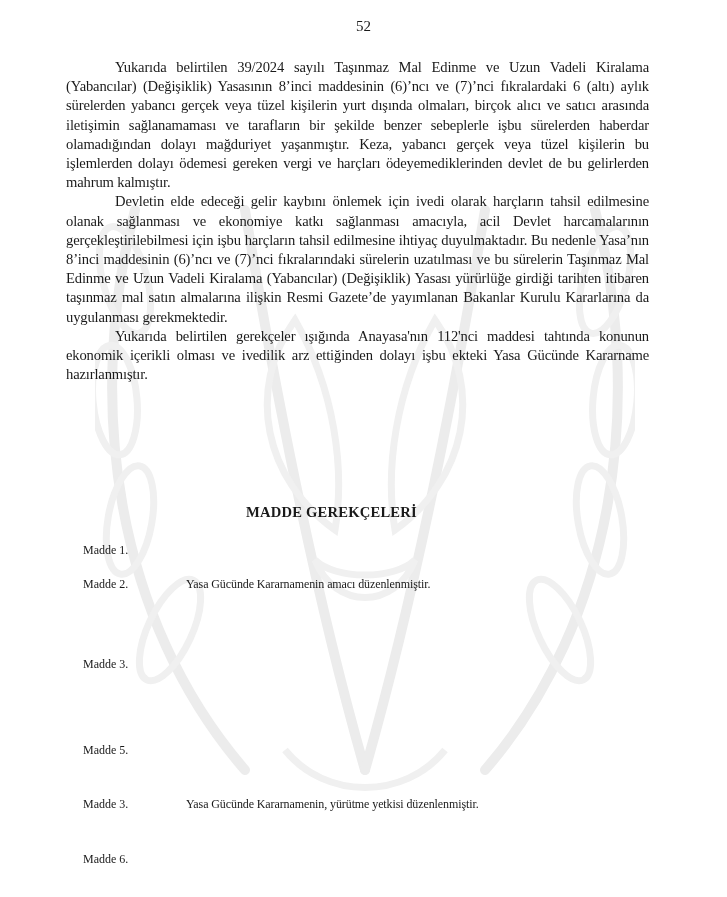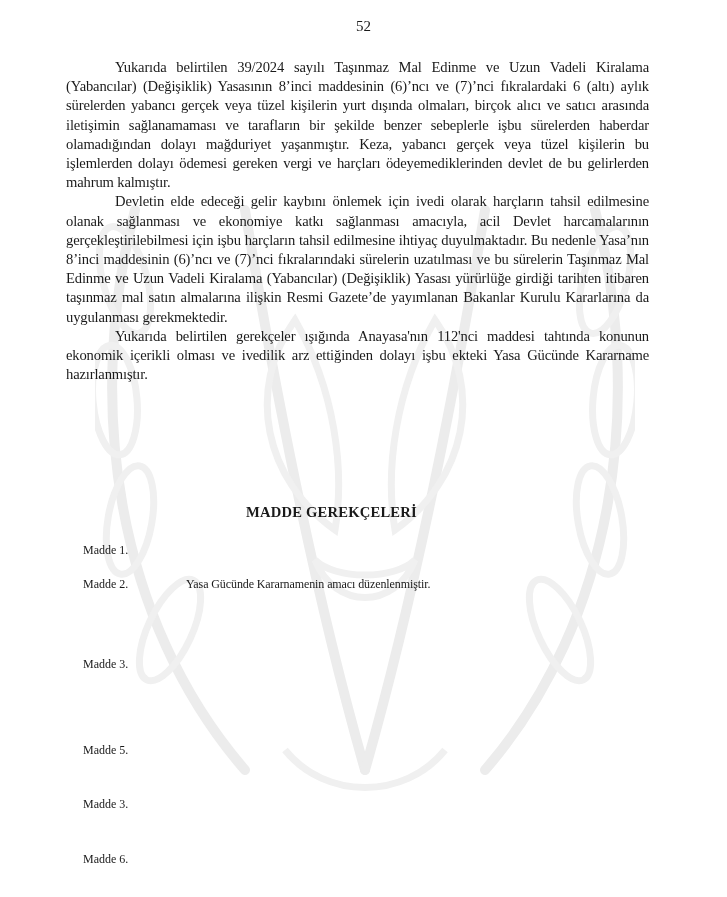--- a/index.html
+++ b/index.html
@@ -139,19 +139,20 @@
   <div class="madde" style="top:655px;">
     <span class="madde-label">Madde 3.</span>
   </div>
 
   <div class="madde" style="top:741px;">
     <span class="madde-label">Madde 5.</span>
   </div>
 
   <div class="madde" style="top:795px;">
     <span class="madde-label">Madde 3.</span>
+    <span class="madde-text">Yasa Gücünde Kararnamenin, yürütme yetkisi düzenlenmiştir.</span>
   </div>
 
   <div class="madde" style="top:850px;">
     <span class="madde-label">Madde 6.</span>
   </div>
 
 </div>
 
 </body></html>

